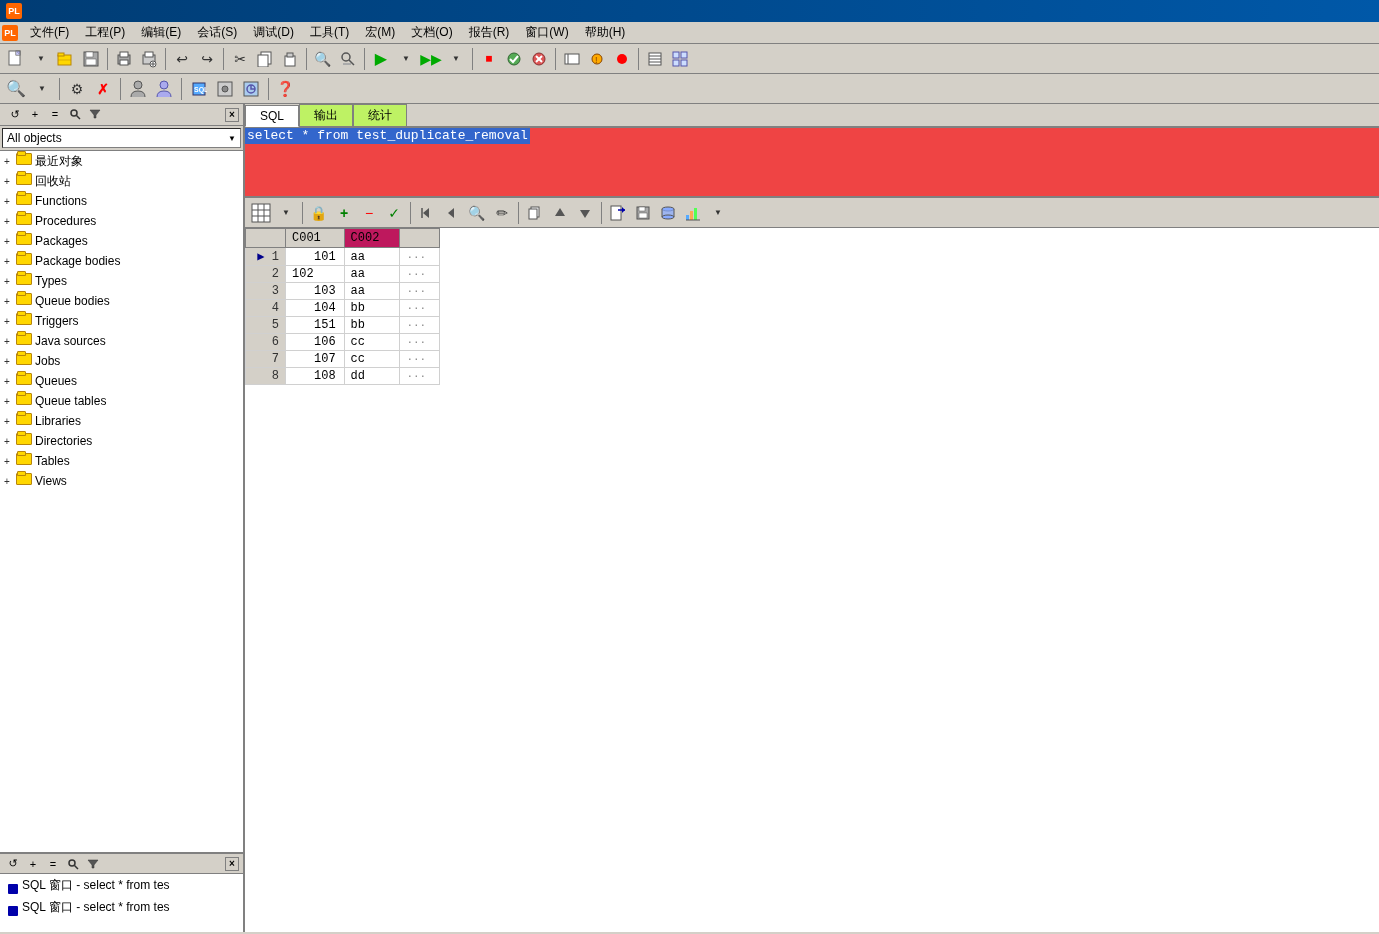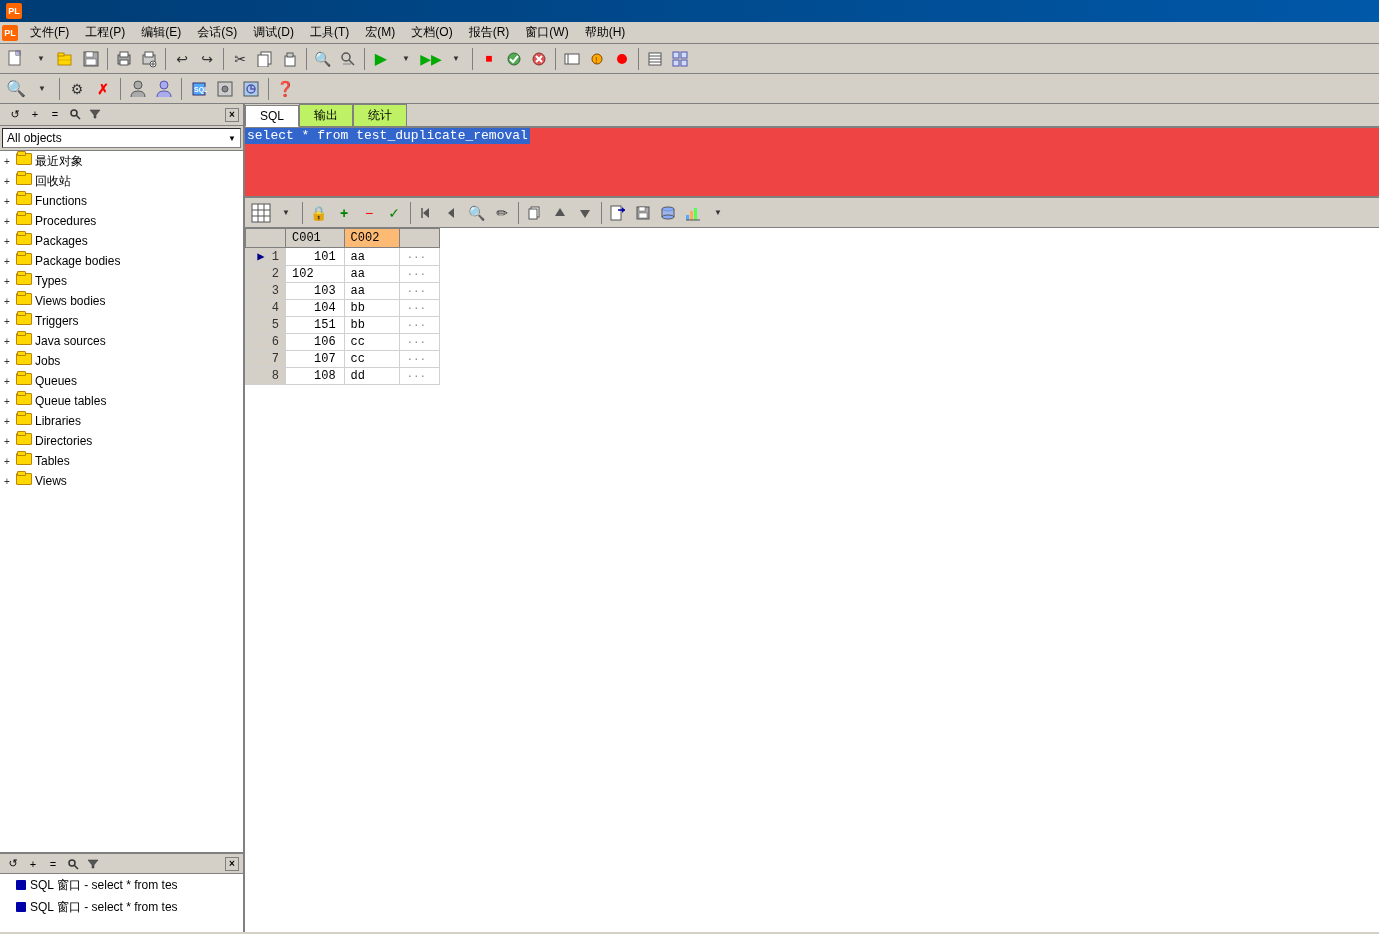--- a/index.html
+++ b/index.html
@@ -135,22 +135,22 @@
       flex-direction: column;
     }
     #left-bottom-header {
       display: flex; align-items: center; justify-content: space-between;
       background: #d4d0c8;
       border-bottom: 1px solid #808080;
       height: 20px;
       padding: 0 4px;
     }
     .session-item {
-      display: flex; align-items: center;
-      padding: 2px 16px;
+      display: flex; align-items: flex-end;
+      padding: 2px 8px;
       height: 22px;
       cursor: pointer;
       background: white;
     }
     .session-icon { width: 10px; height: 10px; background: #0000aa; border-radius: 1px; margin-right: 4px; flex-shrink: 0; }
 
     
     #right-panel {
       flex: 1;
       display: flex;
@@ -518,21 +518,21 @@
         <span class="tree-label">Package bodies</span>
       </div>
       <div class="tree-item">
         <span class="tree-expand">+</span>
         <span class="tree-icon"><div class="folder-icon"></div></span>
         <span class="tree-label">Types</span>
       </div>
       <div class="tree-item">
         <span class="tree-expand">+</span>
         <span class="tree-icon"><div class="folder-icon"></div></span>
-        <span class="tree-label">Views bodies</span>
+        <span class="tree-label">Queue bodies</span>
       </div>
       <div class="tree-item">
         <span class="tree-expand">+</span>
         <span class="tree-icon"><div class="folder-icon"></div></span>
         <span class="tree-label">Triggers</span>
       </div>
       <div class="tree-item">
         <span class="tree-expand">+</span>
         <span class="tree-icon"><div class="folder-icon"></div></span>
         <span class="tree-label">Java sources</span>
@@ -705,21 +705,21 @@
           <span style="font-size:8px;">▼</span>
         </div>
     </div>
 
     <div id="result-area">
       <table class="result-table">
         <thead>
           <tr>
             <th style="background:#d4d0c8;border:1px solid #808080;padding:2px 6px;min-width:30px;"></th>
             <th style="background:#d4d0c8;border:1px solid #808080;padding:2px 20px 2px 6px;">C001</th>
-            <th style="background:#fdba74;border:1px solid #808080;padding:2px 20px 2px 6px;">C002</th>
+            <th style="background:#be185d;border:1px solid #808080;padding:2px 20px 2px 6px;">C002</th>
             <th style="background:#d4d0c8;border:1px solid #808080;padding:2px 6px;min-width:20px;"></th>
           </tr>
         </thead>
         <tbody id="result-tbody">
         <tr>
               <td class="row-num-col"><span style="color:#00008b;font-weight:bold;">▶</span> 1</td>
               <td style="text-align: right; padding-right: 8px;">101</td>
               <td>aa</td>
               <td class="ellipsis-cell">···</td>
             </tr>

